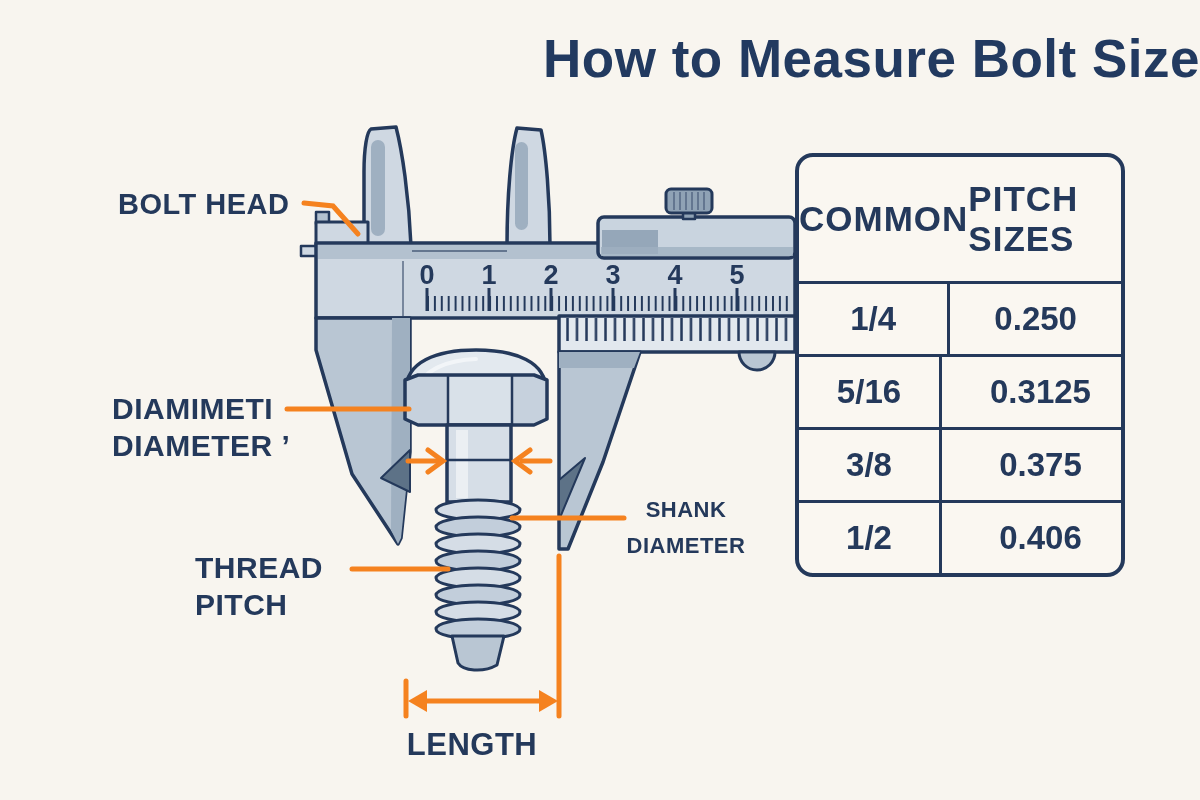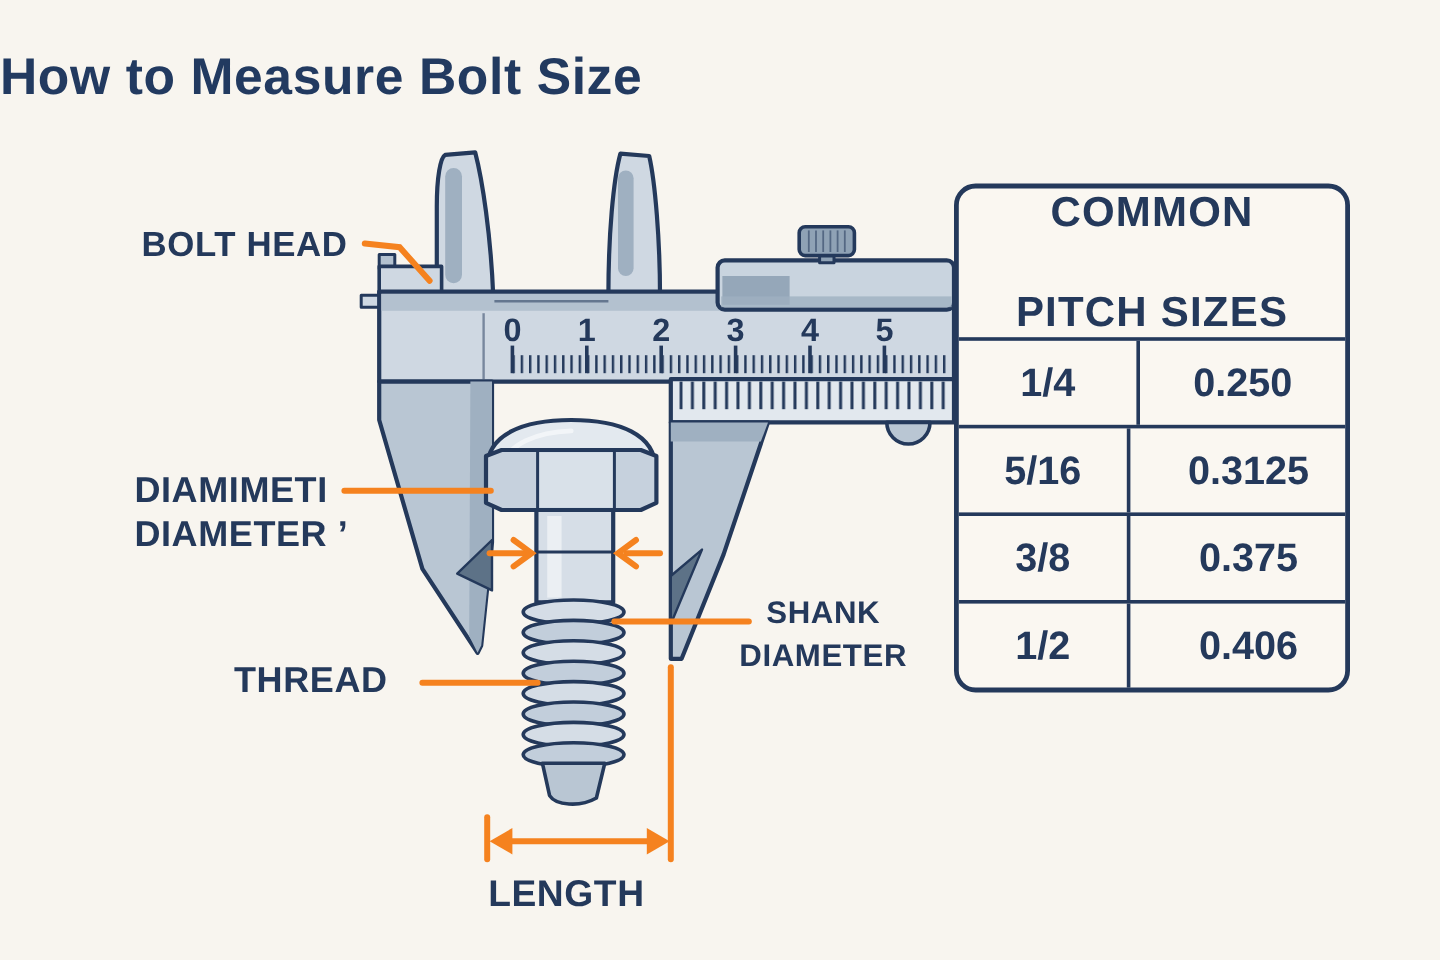--- a/index.html
+++ b/index.html
@@ -1,33 +1,33 @@
 <!DOCTYPE html>
 <html><head>
 <meta charset="utf-8">
 <style>
   html,body{margin:0;padding:0;background:#f8f5ef;}
   #stage{position:relative;width:1200px;height:800px;background:#f8f5ef;overflow:hidden;
          font-family:"Liberation Sans",sans-serif;color:#24395b;}
   #stage svg{position:absolute;inset:0;}
   .abs{position:absolute;}
-  .page-title{width:1200px;text-align:left;top:40px;left:0;
-    font-size:43px;font-weight:800;letter-spacing:.5px;color:#223a60;}
+  .page-title{width:1200px;text-align:right;top:28px;left:0;
+    font-size:53px;font-weight:800;letter-spacing:.5px;color:#223a60;}
   .lbl{font-weight:800;color:#24395b;letter-spacing:.5px;line-height:1.2;}
   .lbl-bolt-head{left:118px;top:187px;font-size:29px;}
   .lbl-diameter{left:112px;top:390px;font-size:30px;line-height:37px;}
   .lbl-thread{left:195px;top:549px;width:180px;text-align:left;font-size:30px;line-height:37px;}
-  .lbl-shank{left:586px;top:492px;width:200px;text-align:center;font-size:26px;line-height:36px;}
+  .lbl-shank{left:586px;top:492px;width:200px;text-align:center;font-size:22px;line-height:36px;}
   .lbl-length{left:392px;top:726px;width:160px;text-align:center;font-size:31px;}
   
   .size-table{left:795px;top:153px;width:330px;height:424px;box-sizing:border-box;
     background:#faf7f1;border:4px solid #24395b;border-radius:18px;
     display:flex;flex-direction:column;}
   .t-header{height:127px;box-sizing:border-box;border-bottom:3.5px solid #24395b;
-    display:flex;flex-direction:column;align-items:center;justify-content:space-between;
+    display:flex;flex-direction:row;align-items:center;justify-content:flex-end;
     font-size:35px;line-height:1.14;font-weight:800;letter-spacing:1px;color:#24395b;}
   .t-body{flex:1;display:flex;flex-direction:column;}
   .t-row{flex:1;display:flex;box-sizing:border-box;}
   .t-row + .t-row{border-top:3.5px solid #24395b;gap:18px;}
   .t-cell{display:flex;align-items:center;justify-content:center;
     font-size:33px;font-weight:700;color:#24395b;box-sizing:border-box;}
   .t-cell.frac{width:47%;border-right:3.5px solid #24395b;}
   .t-cell.dec{width:53%;}
 </style>
 </head>
@@ -155,20 +155,21 @@
 
   <div class="abs lbl lbl-bolt-head">BOLT HEAD</div>
 
   <div class="abs lbl lbl-diameter">
     <div>DIAMIMETI</div>
     <div>DIAMETER ’</div>
   </div>
 
   <div class="abs lbl lbl-thread">
     <div>THREAD</div>
+    <div>PITCH</div>
   </div>
 
   <div class="abs lbl lbl-shank">
     <div>SHANK</div>
     <div>DIAMETER</div>
   </div>
 
   <div class="abs lbl lbl-length">LENGTH</div>
 
   <div class="abs size-table">

